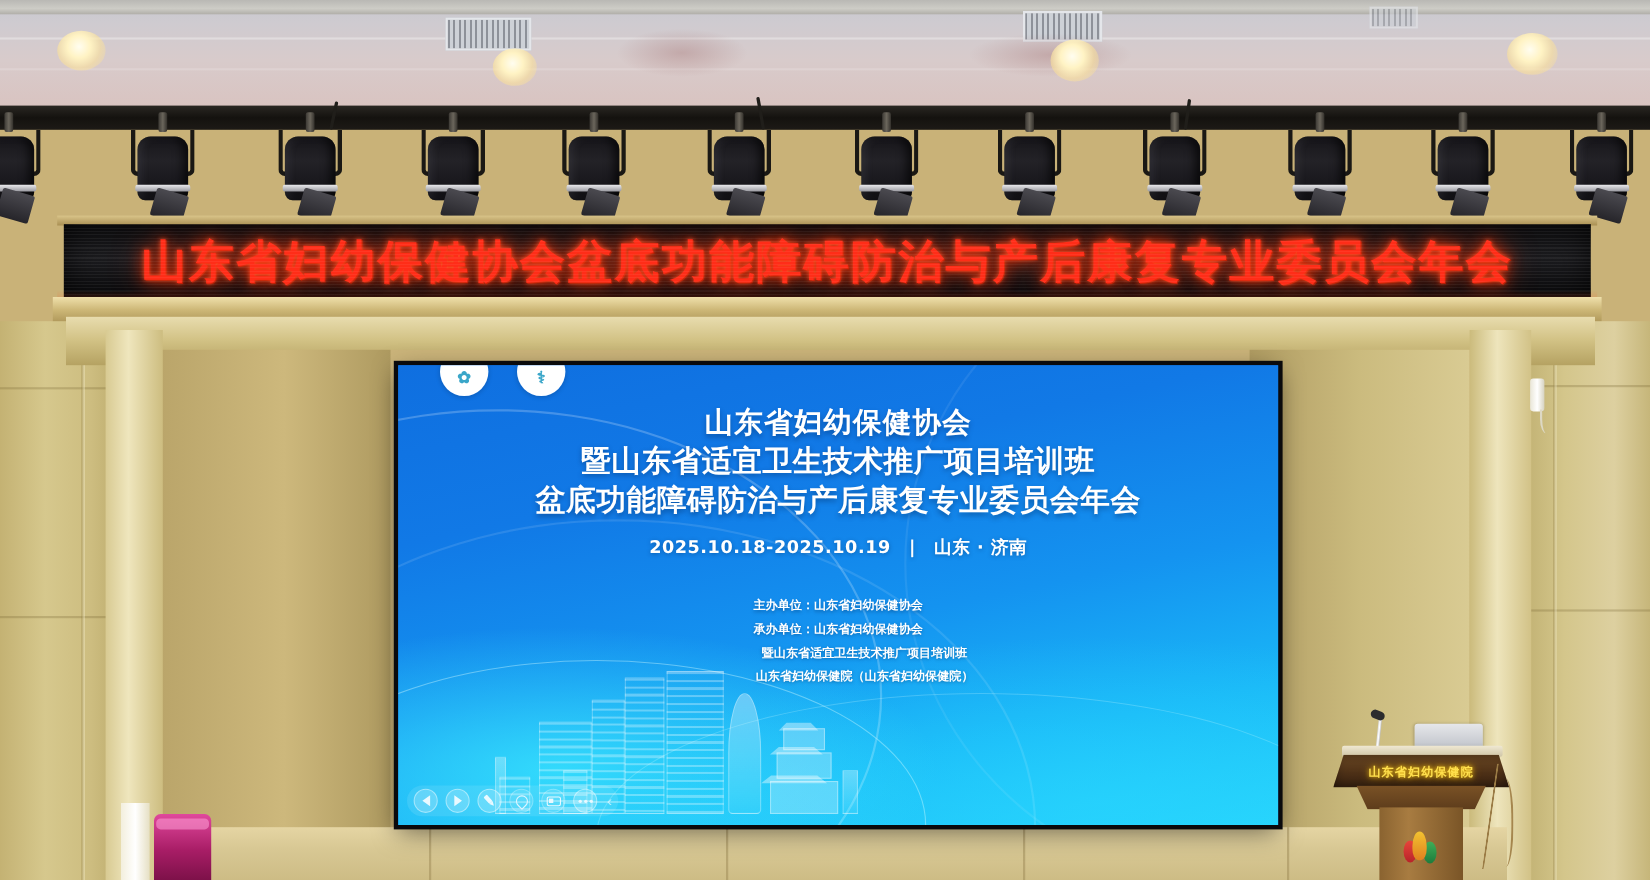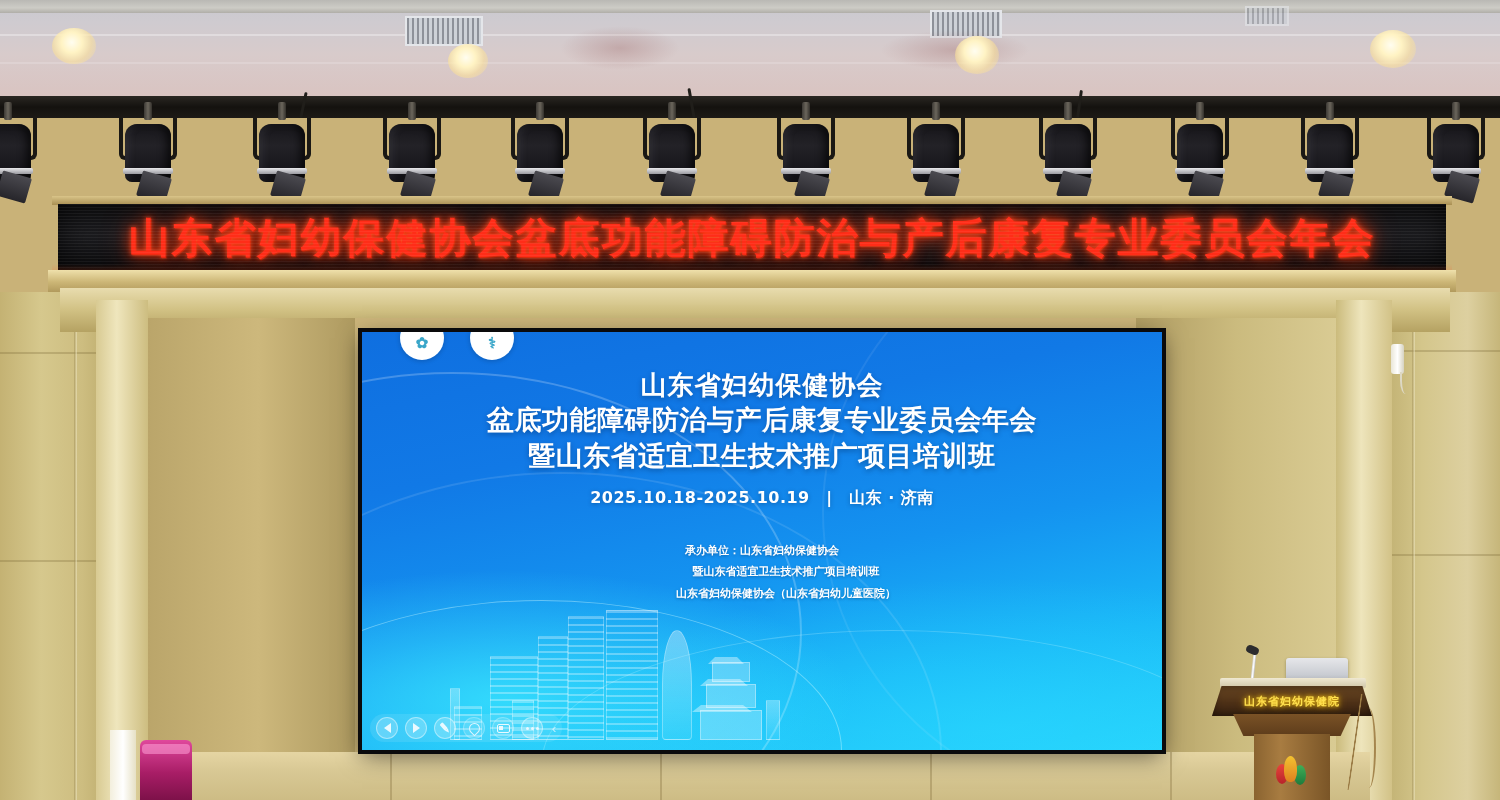--- a/index.html
+++ b/index.html
@@ -530,34 +530,37 @@
 
     <div class="logo-badge" style="left:38px;">
         <div class="mark">✿</div>
       </div>
     <div class="logo-badge" style="left:108px;">
         <div class="mark">⚕</div>
       </div>
 
     <div class="slide-title">
       <div class="t-line t1">山东省妇幼保健协会</div>
+      <div class="t-line t3">暨山东省适宜卫生技术推广项目培训班</div>
       <div class="t-line t2">盆底功能障碍防治与产后康复专业委员会年会</div>
-      <div class="t-line t3">暨山东省适宜卫生技术推广项目培训班</div>
       <div class="t-date">2025.10.18-2025.10.19　|　山东 · 济南</div>
     </div>
 
     <div class="orgs">
+      <div class="org-row">
+        <span class="org-lbl">主办单位：</span><span>山东省妇幼保健协会</span>
+      </div>
       <div class="org-row">
         <span class="org-lbl">承办单位：</span><span>山东省妇幼保健协会</span>
       </div>
       <div class="org-row org-indent">
         <span>暨山东省适宜卫生技术推广项目培训班</span>
       </div>
       <div class="org-row org-indent">
-        <span>山东省妇幼保健协会（山东省妇幼儿童医院）</span>
+        <span>山东省妇幼保健院（山东省妇幼保健院）</span>
       </div>
     </div>
 
     <div class="skyline">
       <div class="arc-line" style="left:-120px;top:-10px;width:600px;height:300px;"></div>
       <div class="arc-line" style="left:180px;top:20px;width:700px;height:260px;opacity:.6"></div>
       <div class="bldg" style="left:88px;bottom:0;width:10px;height:52px;"></div>
       <div class="bldg win" style="left:128px;width:48px;height:84px;"></div>
       <div class="bldg win" style="left:176px;width:30px;height:104px;"></div>
       <div class="bldg win" style="left:206px;width:36px;height:124px;"></div>

